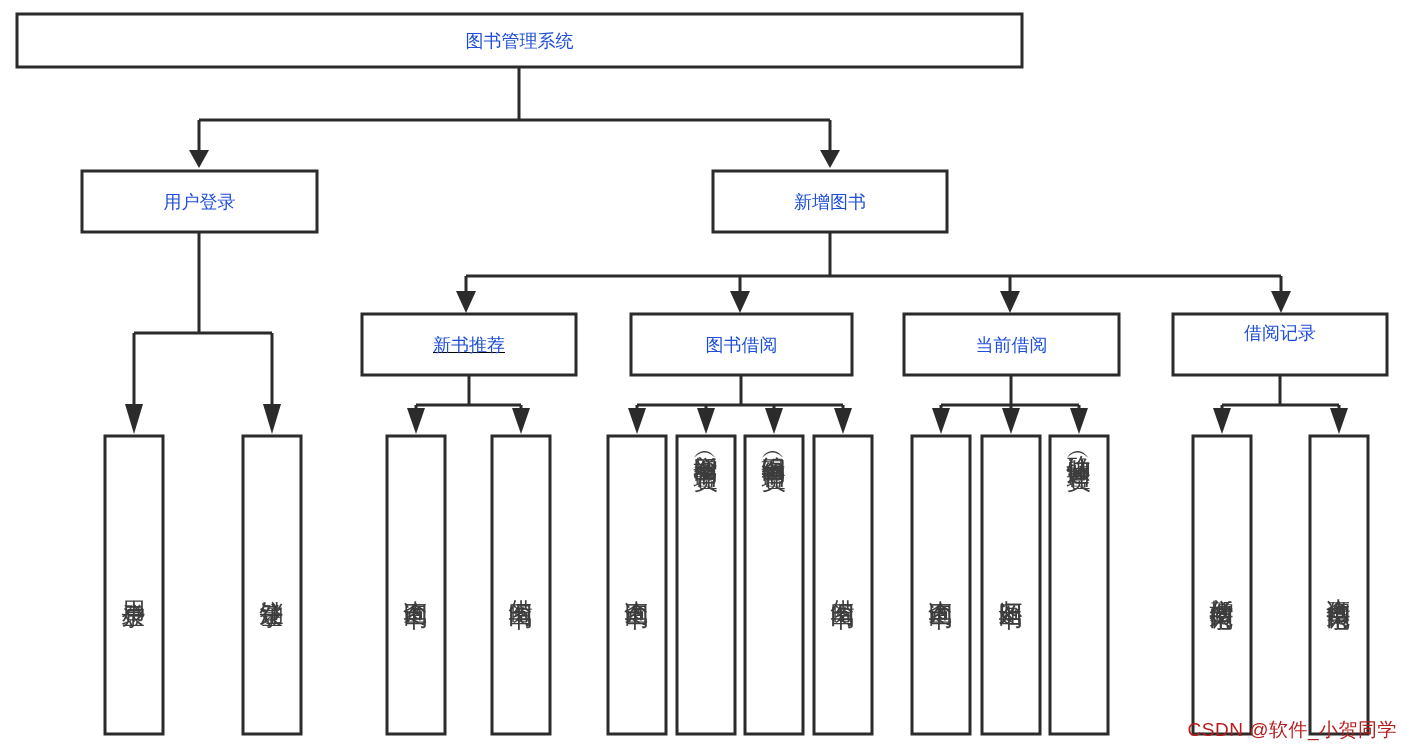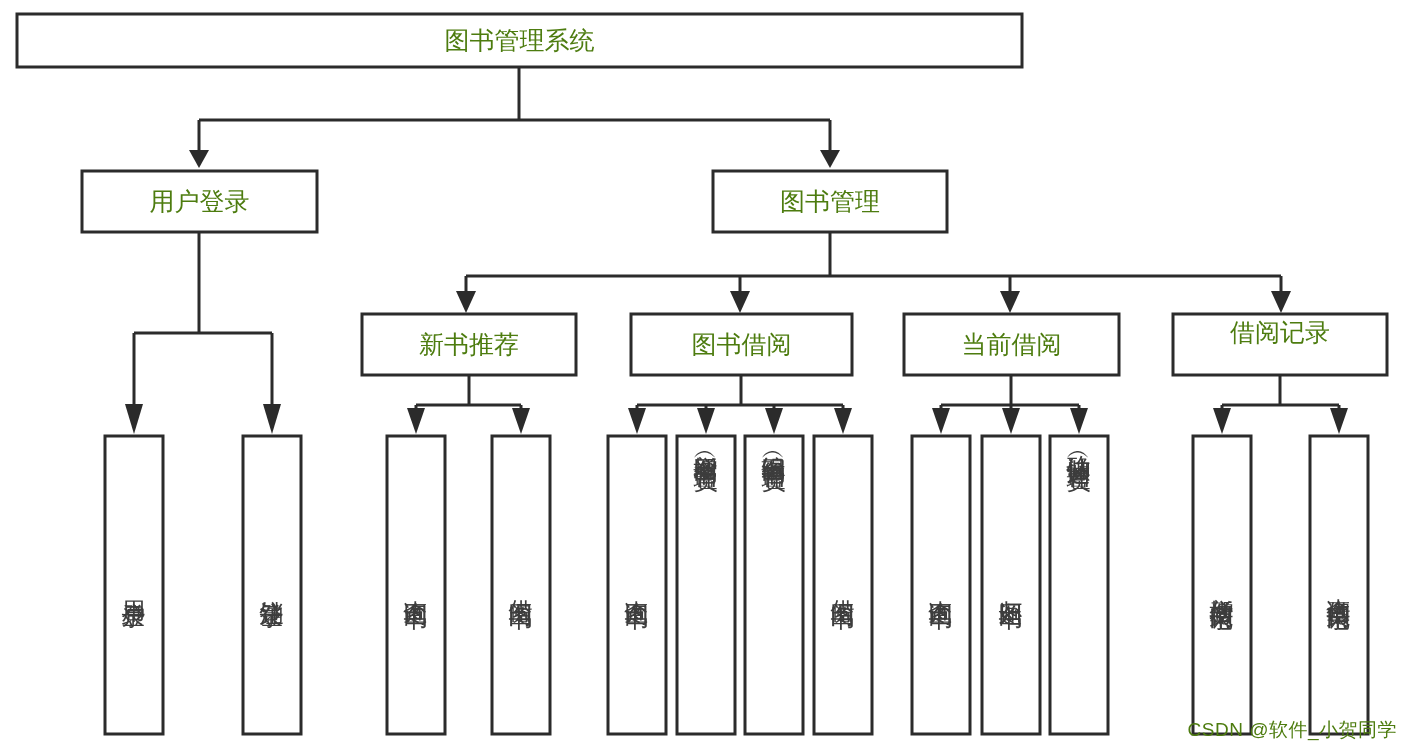--- a/index.html
+++ b/index.html
@@ -60,31 +60,31 @@
   }
   .hlabel-wrap {
     position: absolute;
     display: flex;
     align-items: center;
     justify-content: center;
     pointer-events: none;
   }
   .hlabel-text {
     font-family: "Liberation Sans", "DejaVu Sans", sans-serif;
-    font-size: 25px;
-    color: #4d7c0f;
+    font-size: 18px;
+    color: #1d4ed8;
     white-space: nowrap;
   }
   #watermark {
     position: absolute;
     right: 8px;
     bottom: 4px;
     font-family: "Liberation Sans", "DejaVu Sans", sans-serif;
     font-size: 19px;
-    color: #4d7c0f;
+    color: #b91c1c;
     letter-spacing: 0.5px;
     white-space: nowrap;
   }
 </style>
 </head>
 <body>
 
 <div id="diagram-root">
 
   <svg class="diagram" viewBox="0 0 1405 747">
@@ -189,24 +189,24 @@
   </svg>
 
   <div class="hlabel-wrap" style="left:17px; top:14px; width:1005px; height:53px;">
     <span class="hlabel-text">图书管理系统</span>
   </div>
 
   <div class="hlabel-wrap" style="left:82px; top:171px; width:235px; height:61px;">
     <span class="hlabel-text">用户登录</span>
   </div>
   <div class="hlabel-wrap" style="left:713px; top:171px; width:234px; height:61px;">
-    <span class="hlabel-text">图书管理</span>
-  </div>
-
-  <div class="hlabel-wrap" style="left:362px; top:314px; width:214px; height:61px;">
+    <span class="hlabel-text">新增图书</span>
+  </div>
+
+  <div class="hlabel-wrap" style="left:362px; top:314px; width:214px; height:61px;text-decoration:underline;">
     <span class="hlabel-text">新书推荐</span>
   </div>
   <div class="hlabel-wrap" style="left:631px; top:314px; width:221px; height:61px;align-items:center;">
     <span class="hlabel-text">图书借阅</span>
   </div>
   <div class="hlabel-wrap" style="left:904px; top:314px; width:215px; height:61px;border-radius:24px;">
     <span class="hlabel-text">当前借阅</span>
   </div>
   <div class="hlabel-wrap" style="left:1173px; top:302px; width:214px; height:61px;">
     <span class="hlabel-text">借阅记录</span>

